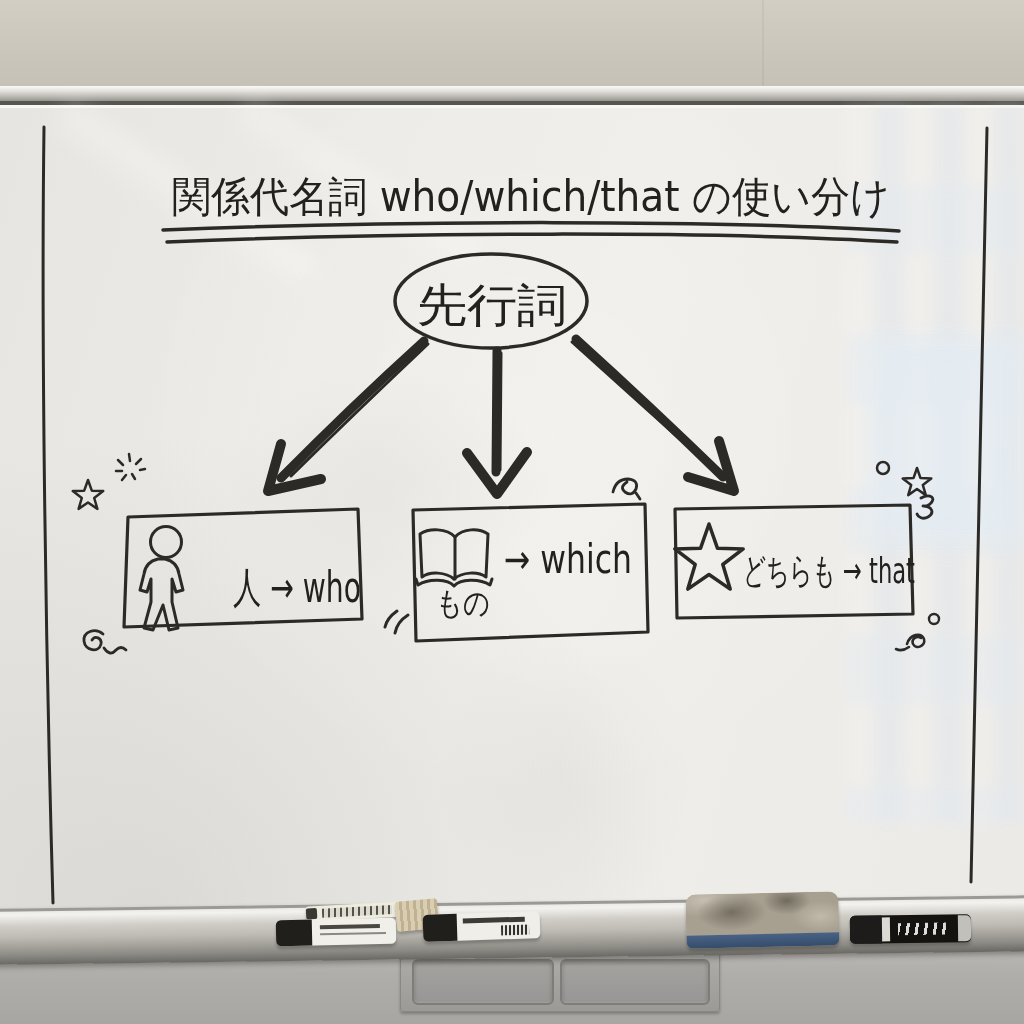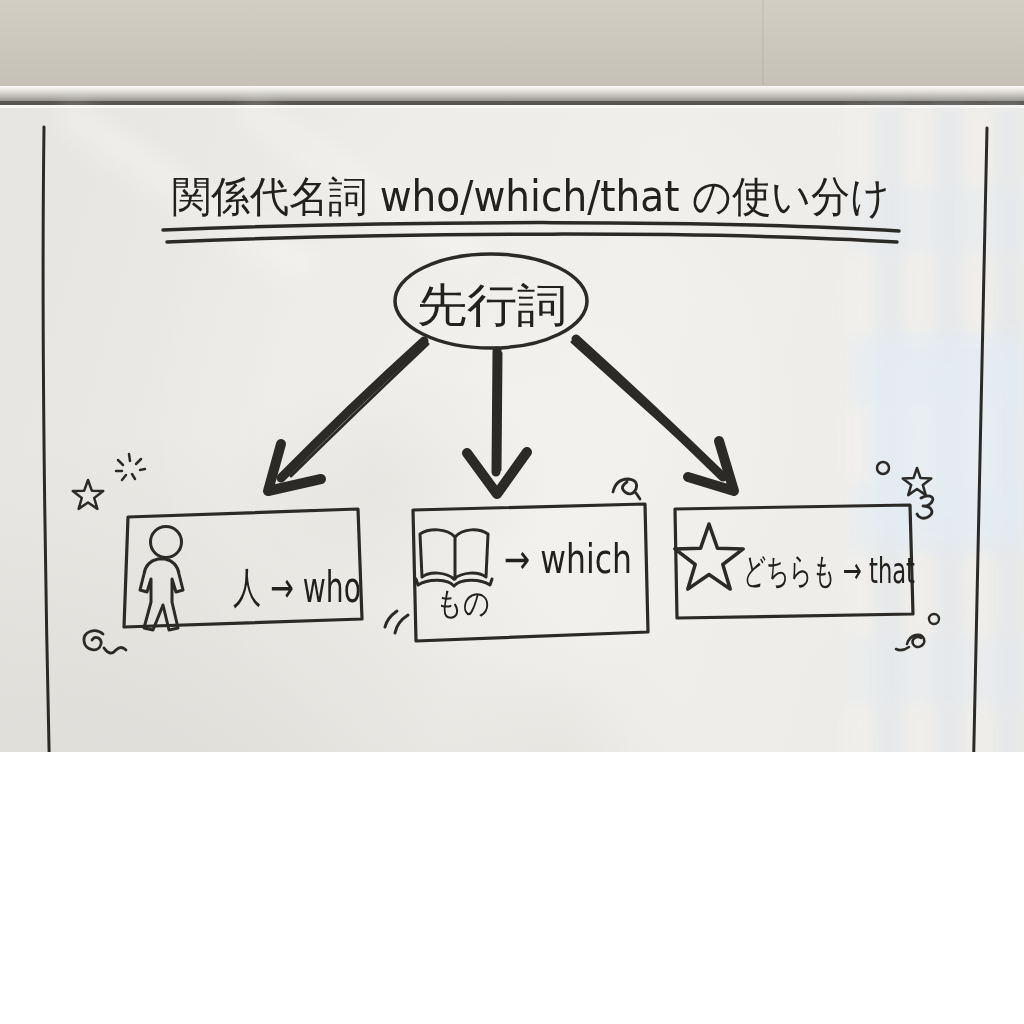--- a/index.html
+++ b/index.html
@@ -1,16 +1,16 @@
 <!DOCTYPE html>
 <html><head>
 <meta charset="utf-8">
 <style>
   html,body{margin:0;padding:0;}
-  #scene{position:relative;width:1024px;height:752px;overflow:hidden;
+  #scene{position:relative;width:1024px;height:1024px;overflow:hidden;
          font-family:"DejaVu Sans",sans-serif;background:#cbc6bb;}
   .abs{position:absolute;}
 
   
   #wall{left:0;top:0;width:1024px;height:88px;
         background:linear-gradient(180deg,#d3cec4 0%,#cbc6bb 60%,#c6c1b6 100%);}
   #wall-seam{left:762px;top:0;width:2px;height:86px;background:rgba(90,85,75,.08);}
   #top-rail{left:0;top:86px;width:1024px;height:16px;
         background:linear-gradient(180deg,#fbfaf8 0%,#e4e2dd 30%,#b7b4ae 70%,#8d8b85 100%);}
   #top-gap{left:0;top:101px;width:1024px;height:4px;background:#57554f;}

